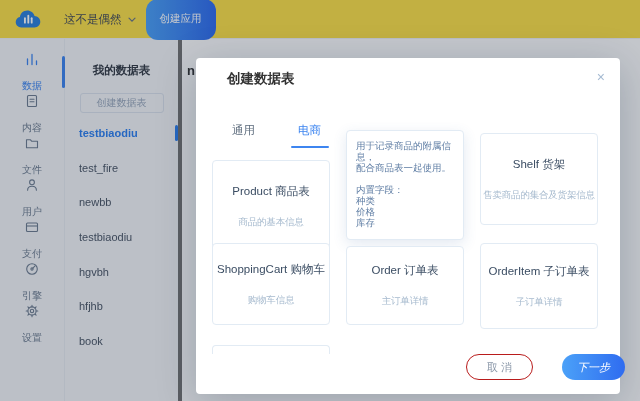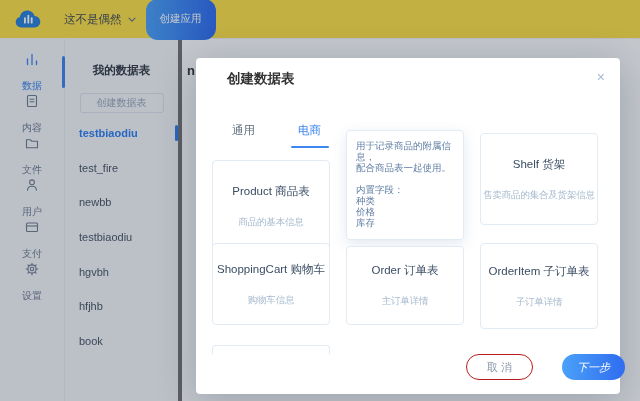--- a/index.html
+++ b/index.html
@@ -148,20 +148,30 @@
         <svg width="16" height="16" viewBox="0 0 16 16" fill="none" stroke="currentColor" stroke-width="1.1">
           <rect x="2.5" y="4" width="11" height="8.5" rx="1"></rect>
             <path d="M2.5 7 h11"></path>
           </svg>
       </span>
       <span>支付</span>
     </div>
     <div class="rail-item">
       <span>
         <svg width="16" height="16" viewBox="0 0 16 16" fill="none" stroke="currentColor" stroke-width="1.1" stroke-linecap="round">
+          <circle cx="8" cy="8" r="5.3"></circle>
+            <circle cx="8" cy="8" r="1.1"></circle>
+            <path d="M8.9 7.1 L10.8 5.2"></path>
+          </svg>
+      </span>
+      <span>引擎</span>
+    </div>
+    <div class="rail-item">
+      <span>
+        <svg width="16" height="16" viewBox="0 0 16 16" fill="none" stroke="currentColor" stroke-width="1.1" stroke-linecap="round">
           <circle cx="8" cy="8" r="4.1"></circle>
             <circle cx="8" cy="8" r="1.7"></circle>
           <path d="M8 2.2 V3.7 M8 12.3 V13.8 M2.2 8 H3.7 M12.3 8 H13.8 M3.9 3.9 L5 5 M11 11 L12.1 12.1 M12.1 3.9 L11 5 M5 11 L3.9 12.1"></path>
           </svg>
       </span>
       <span>设置</span>
     </div>
   </nav>
 
   <aside class="panel">

